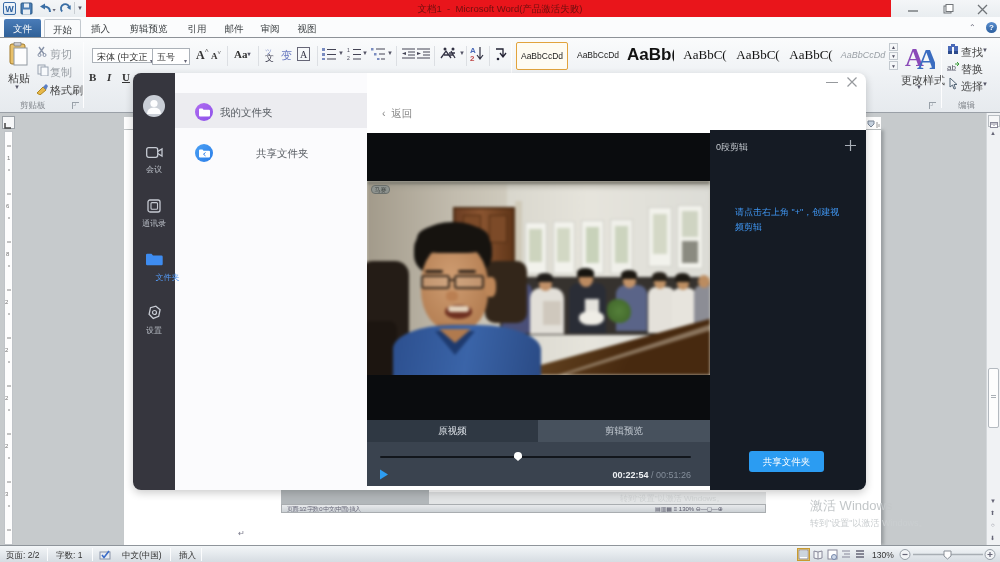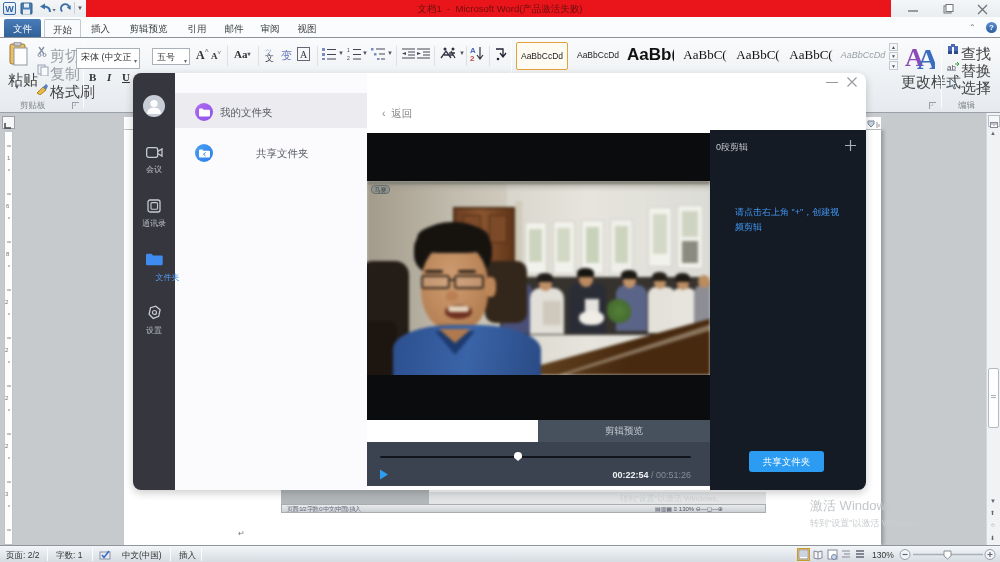--- a/index.html
+++ b/index.html
@@ -16,21 +16,21 @@
 #tabrow { left:0; top:17px; width:1000px; height:21px; background:#fbfcfd; }
 #tabrow .tab { position:absolute; top:2px; height:19px; line-height:19px; font-size:9.5px; color:#3c4043; text-align:center; }
 #filetab { left:4px; top:1px; width:37px; height:20px; background:linear-gradient(#4a7cb8,#2e5f96); color:#fff !important; border-radius:2px 2px 0 0; }
 #hometab { background:#fafbfc; border:1px solid #c3c9cf; border-bottom:none; border-radius:2px 2px 0 0; color:#333; }
 #tabline { left:0; top:37px; width:1000px; height:1px; background:#8d9298; }
 
 
 #ribbon { left:0; top:38px; width:1000px; height:75px; background:linear-gradient(#fafbfc,#eef1f4 55%,#e6eaee); border-bottom:1px solid #9aa0a7; }
 .gsep { position:absolute; top:4px; width:1px; height:66px; background:#d5d9dd; border-right:1px solid #fdfdfe; }
 .glabel { position:absolute; top:62px; font-size:8.5px; color:#83888e; }
-.rtxt { position:absolute; font-size:15px; color:#444; }
+.rtxt { position:absolute; font-size:11px; color:#444; }
 .rtxt.dis { color:#9aa0a6; }
 .launcher { position:absolute; width:7px; height:7px; border-left:1px solid #98a0a8; border-top:1px solid #98a0a8; }
 .launcher:after { content:"⌟"; position:absolute; left:0px; top:-4px; font-size:7px; color:#98a0a8; }
 .combo { position:absolute; background:#fff; border:1px solid #abb1b8; font-size:9px; color:#333; padding-left:4px; }
 .combo .arr { position:absolute; right:2px; top:4px; font-size:6px; color:#667; }
 .sep2 { position:absolute; width:1px; background:#dcdfe3; }
 
 
 #docarea { left:0; top:113px; width:1000px; height:432px; background:#c6cacc; }
 #page { left:124px; top:17px; width:757px; height:415px; background:#fff; box-shadow:3px 0 3px rgba(120,125,130,.55); }
@@ -134,21 +134,21 @@
     <div class="rtxt dis" style="left:50px;top:27px;">复制</div>
     <svg class="abs" style="left:35px;top:44px;" width="14" height="13">
         <path d="M2 11 L8 5 L11 8 L5 13 Z" fill="#e8b84a" stroke="#b08820"></path>
         <path d="M8 5 L11 2 L13 4 L11 8 Z" fill="#5b7fc4"></path>
       </svg>
     <div class="rtxt" style="left:50px;top:45px;text-align:right;">格式刷</div>
     <div class="glabel" style="left:20px;">剪贴板</div>
     <div class="launcher" style="left:72px;top:64px;"></div>
     <div class="gsep" style="left:83px;"></div>
 
-    <div class="combo" style="left:76px;top:10px;width:64px;height:21px;line-height:16px;">宋体 (中文正<span class="arr">▾</span></div>
+    <div class="combo" style="left:92px;top:10px;width:64px;height:15px;line-height:16px;">宋体 (中文正<span class="arr">▾</span></div>
     <div class="combo" style="left:152px;top:10px;width:38px;height:17px;line-height:16px;">五号<span class="arr">▾</span></div>
     <div class="abs" style="left:196px;top:9px;font-size:12px;font-weight:bold;color:#333;font-family:'Liberation Serif',serif;">A<span style="font-size:7px;vertical-align:6px;">˄</span></div>
     <div class="abs" style="left:211px;top:12px;font-size:9px;font-weight:bold;color:#333;font-family:'Liberation Serif',serif;">A<span style="font-size:6px;vertical-align:4px;">˅</span></div>
     <div class="sep2" style="left:227px;top:8px;height:20px;"></div>
     <div class="abs" style="left:234px;top:10px;font-size:11px;font-weight:bold;color:#333;font-family:'Liberation Serif',serif;">Aa<span style="font-size:6px;color:#556;vertical-align:2px;">▾</span></div>
     <div class="sep2" style="left:258px;top:8px;height:20px;"></div>
     <svg class="abs" style="left:264px;top:8px;" width="14" height="16">
         <text x="1" y="8" font-size="7" fill="#7080c0">ツ</text>
         <text x="1" y="15" font-size="9" fill="#445">文</text>
       </svg>
@@ -530,20 +530,21 @@
 
         <div class="abs" style="left:70px;top:142px;width:34px;height:20px;background:#b07a4e;"></div>
         <div class="abs" style="left:26px;top:144px;width:148px;height:60px;background:linear-gradient(100deg,#2c4f8e,#3a64a8 50%,#2a4a84);border-radius:40% 42% 0 0;"></div>
         <div class="abs" style="left:68px;top:150px;width:40px;height:24px;background:#1e3a6e;clip-path:polygon(0 0,100% 0,50% 100%);"></div>
         <div class="abs" style="left:72px;top:148px;width:32px;height:14px;background:#b07a4e;clip-path:polygon(0 0,100% 0,50% 100%);"></div>
       </div>
 
       <div class="abs" style="left:4px;top:4px;width:19px;height:9px;background:#8e938f;border-radius:4px;border:1px solid #6a6f6b;color:#3e4340;font-size:6px;text-align:center;line-height:8px;overflow:hidden;">马赛</div>
     </div>
     <div class="abs" id="tabbar">
+        <div class="abs" id="vtab1">原视频</div>
         <div class="abs" id="vtab2">剪辑预览</div>
       </div>
     <div class="abs" id="controls">
       <div class="abs" style="left:13px;top:14px;width:311px;height:2px;background:#12161c;border-radius:1px;"></div>
       <div class="abs" style="left:147px;top:10px;width:8px;height:9px;background:#fff;border-radius:4px 4px 3px 3px;clip-path:polygon(0 0,100% 0,100% 62%,50% 100%,0 62%);"></div>
       <svg class="abs" style="left:12px;top:27px;" width="10" height="11">
           <path d="M1 0.5 L9 5.5 L1 10.5 Z" fill="#2d9df2"></path>
         </svg>
       <div class="abs" style="right:19px;top:28px;font-size:9px;"><span style="color:#eef1f4;font-weight:bold;">00:22:54</span><span style="color:#848e9a;"> / 00:51:26</span></div>
     </div>

